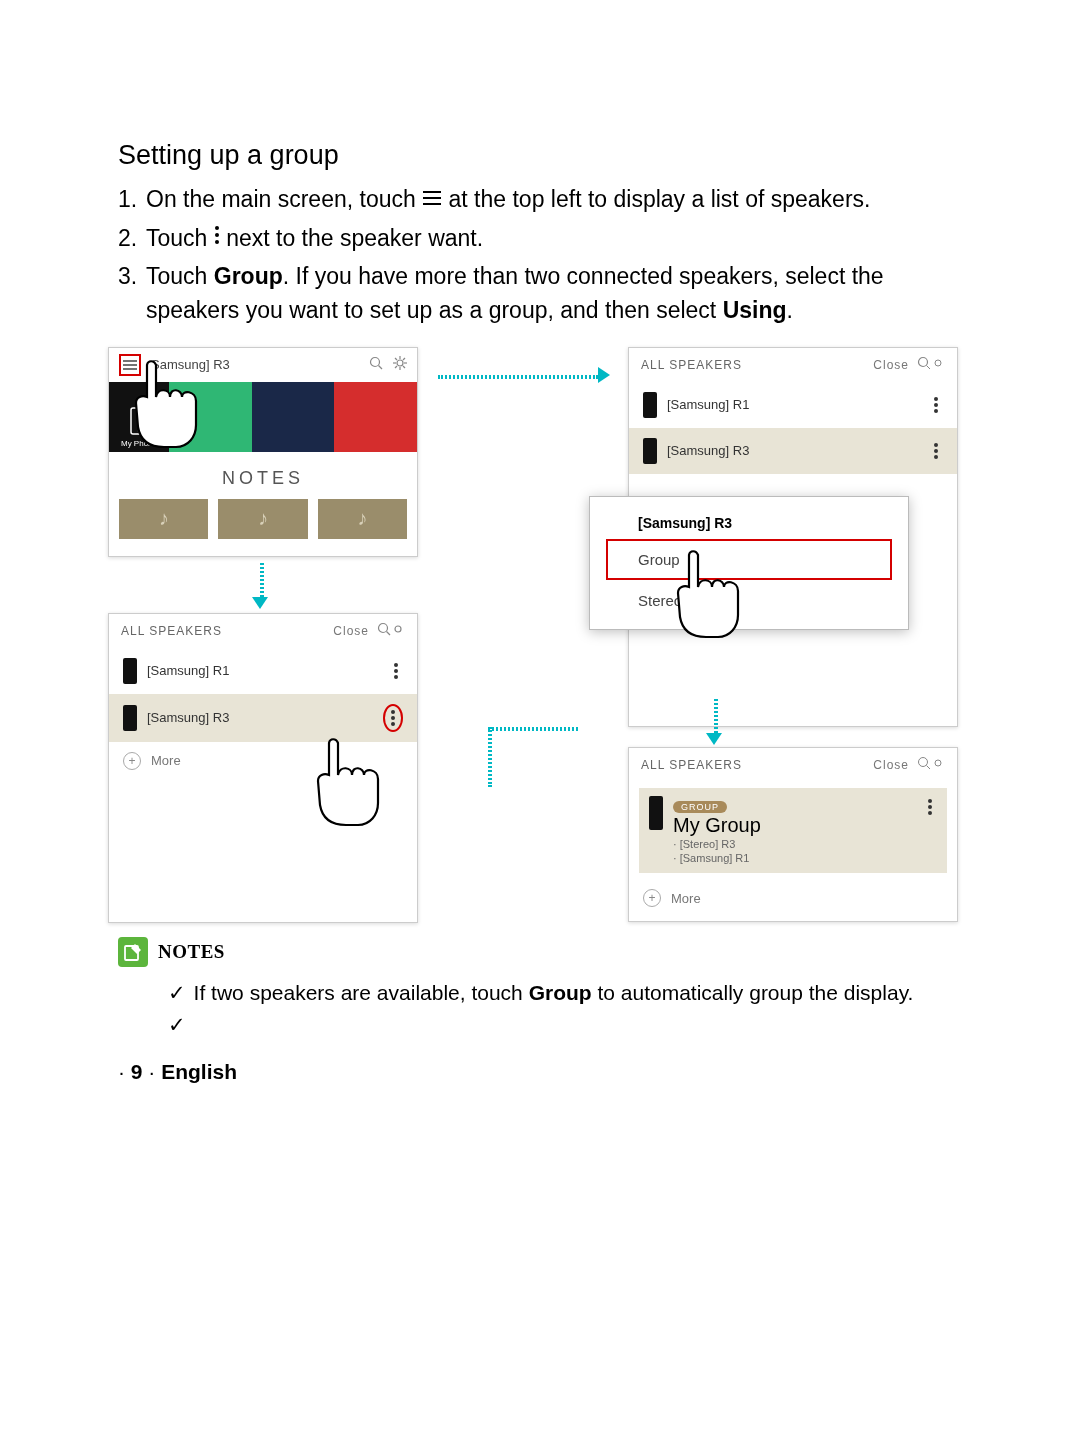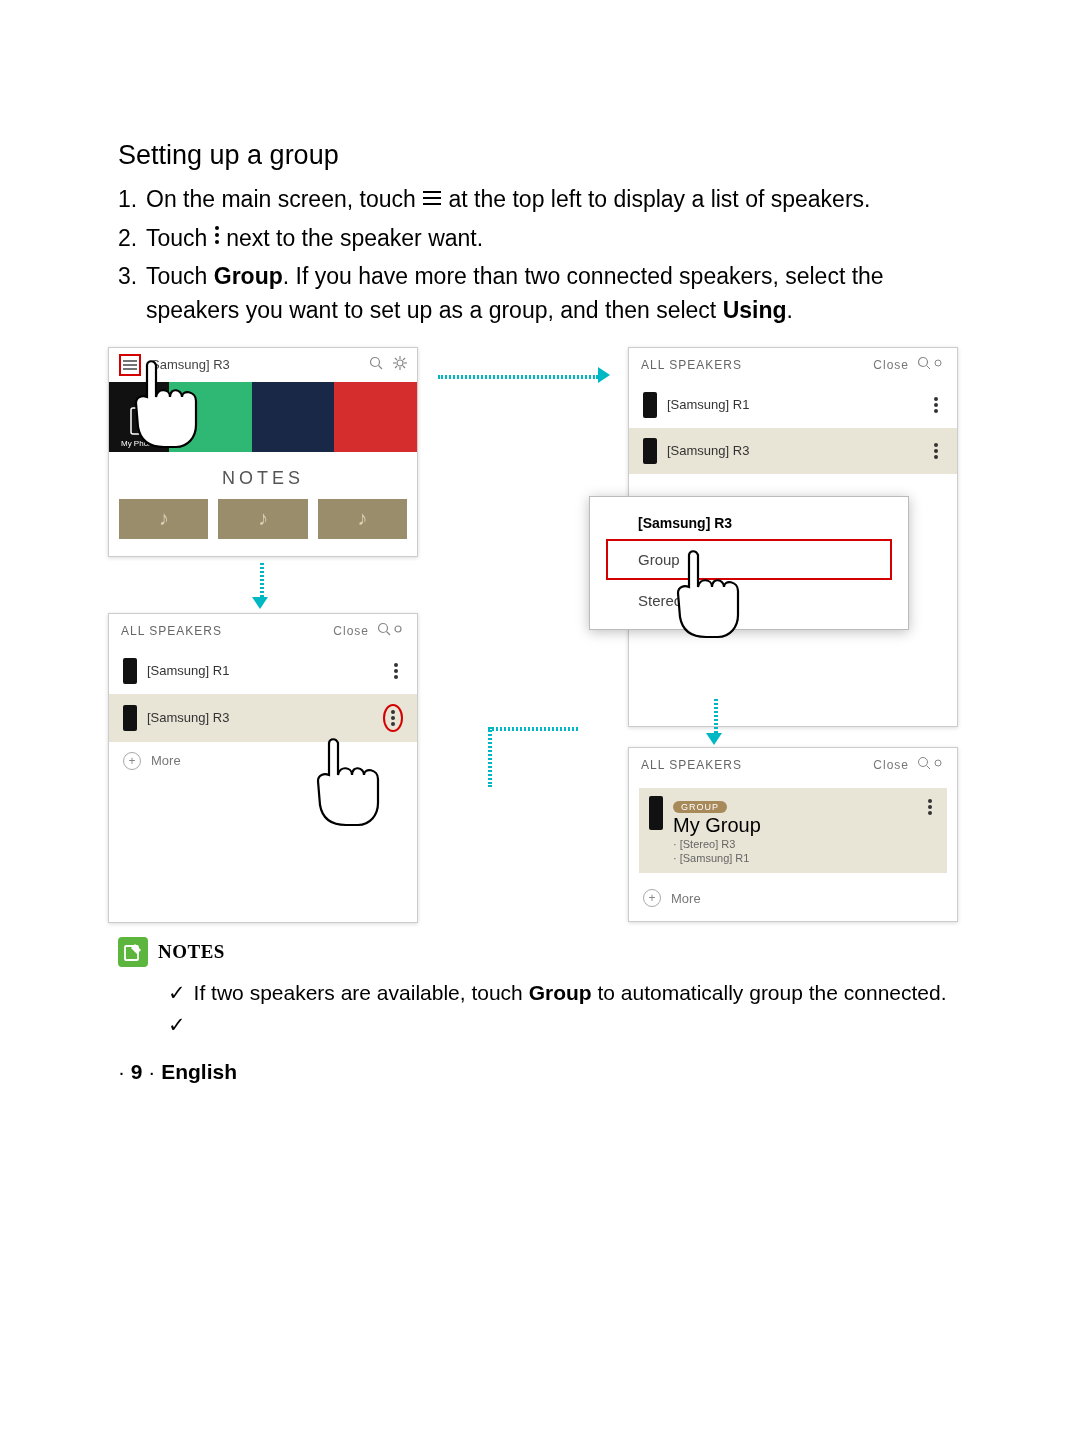--- a/index.html
+++ b/index.html
@@ -422,21 +422,21 @@
       <svg width="20" height="20" viewBox="0 0 20 20">
           <rect x="2" y="4" width="13" height="14" rx="1" fill="none" stroke="#fff" stroke-width="1.8"></rect>
           <path d="M12 2 L18 8 L14 12 L8 6 Z" fill="#fff"></path>
         </svg>
     </span>
     <span class="notes-label">NOTES</span>
   </div>
   <ul class="notelist">
     <li>
       <span class="check">✓</span>
-      <span><span>If two speakers are available, touch </span><b>Group</b><span> to automatically group the connected.</span></span>
+      <span><span>If two speakers are available, touch </span><b>Group</b><span> to automatically group the display.</span></span>
     </li>
     <li>
       <span class="check">✓</span>
     </li>
   </ul>
 
   <div class="footer">
     · <b>9</b> · <b>English</b>
   </div>
 </div>

